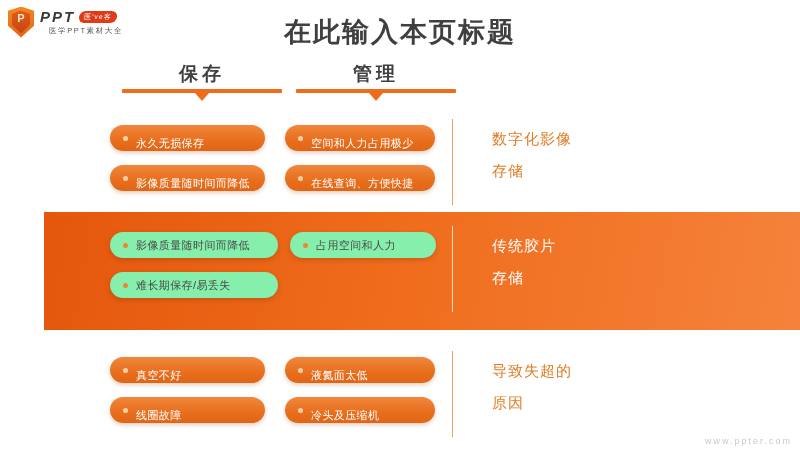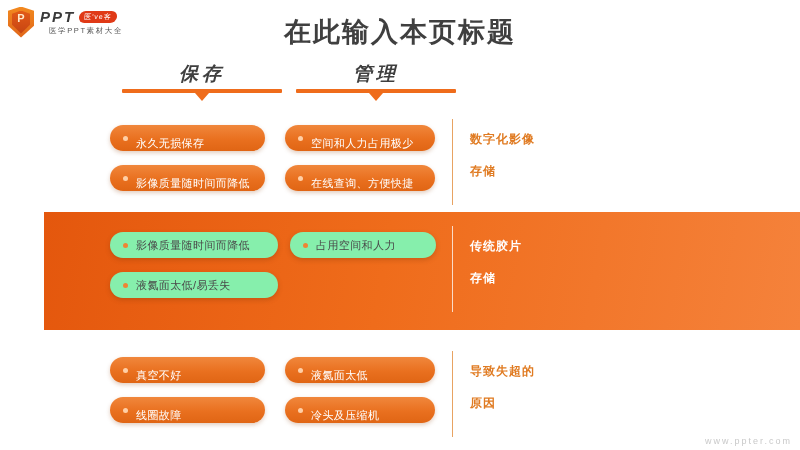--- a/index.html
+++ b/index.html
@@ -117,21 +117,20 @@
     left: 100px;
     top: 62px;
     width: 350px;
     height: 42px;
   }
   .col-head {
     position: absolute;
     top: 0;
     width: 160px;
     text-align: center;
-    font-style: italic;
   }
   .col-head.first { left: 22px; }
   .col-head.second { left: 196px; }
   .col-head-label {
     font-size: 19px;
     font-weight: bold;
     color: #3f3f3f;
     letter-spacing: 4px;
     line-height: 24px;
   }
@@ -234,25 +233,26 @@
   }
   .divider.light { background: rgba(255,255,255,0.75); }
 
   .row-heading {
     position: absolute;
     left: 470px;
     top: 18px;
     width: 160px;
   }
   .row-heading .hl {
-    font-size: 12px;
-    font-weight: bold;
+    font-size: 15px;
+    font-weight: normal;
     letter-spacing: 1px;
     line-height: 32px;
     color: #e07b22;
+    margin-left: 22px;
   }
   .row-heading.onband .hl { color: #ffffff; }
 
   
   .photo {
     position: absolute;
     width: 72px;
     height: 72px;
     border-radius: 50%;
     overflow: hidden;
@@ -370,21 +370,21 @@
 
   <div class="row r2">
     <div class="row-band"></div>
     <div class="pill-area">
       <div class="pill white c1 w2 top">
         <span class="dot"></span>
         <span class="ptext">影像质量随时间而降低</span>
       </div>
       <div class="pill white c1 w2 bot">
         <span class="dot"></span>
-        <span class="ptext">液氦面太低/易丢失</span>
+        <span class="ptext">难长期保存/易丢失</span>
       </div>
       <div class="pill white c2 w2 top">
         <span class="dot"></span>
         <span class="ptext">占用空间和人力</span>
       </div>
     </div>
     <div class="divider light"></div>
     <div class="row-heading onband">
       <div class="hl">传统胶片</div>
       <div class="hl">存储</div>

